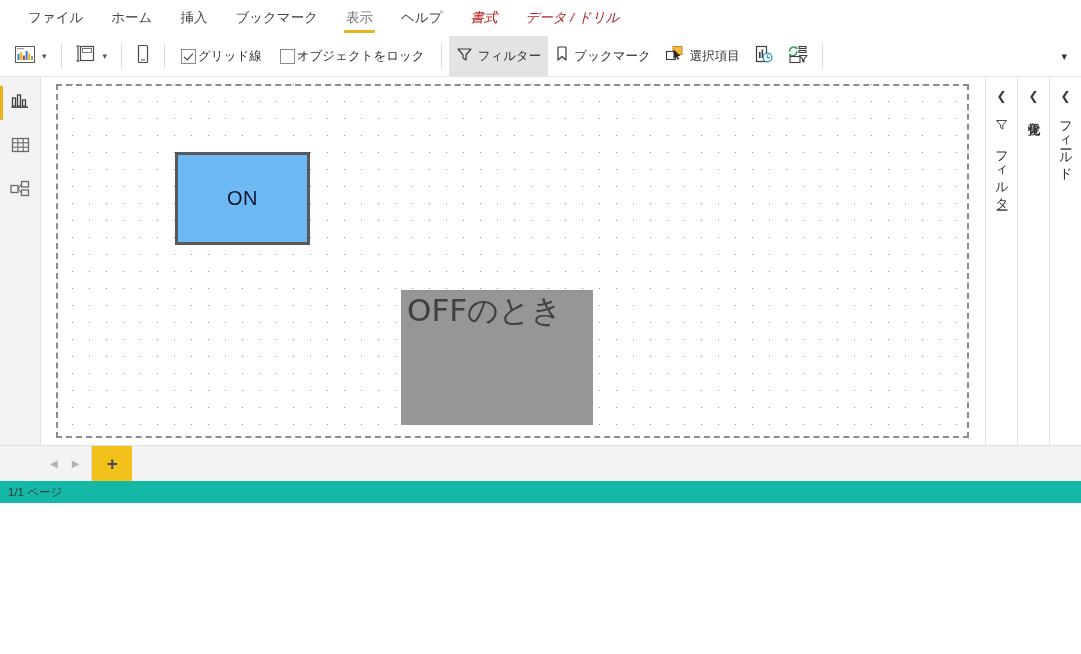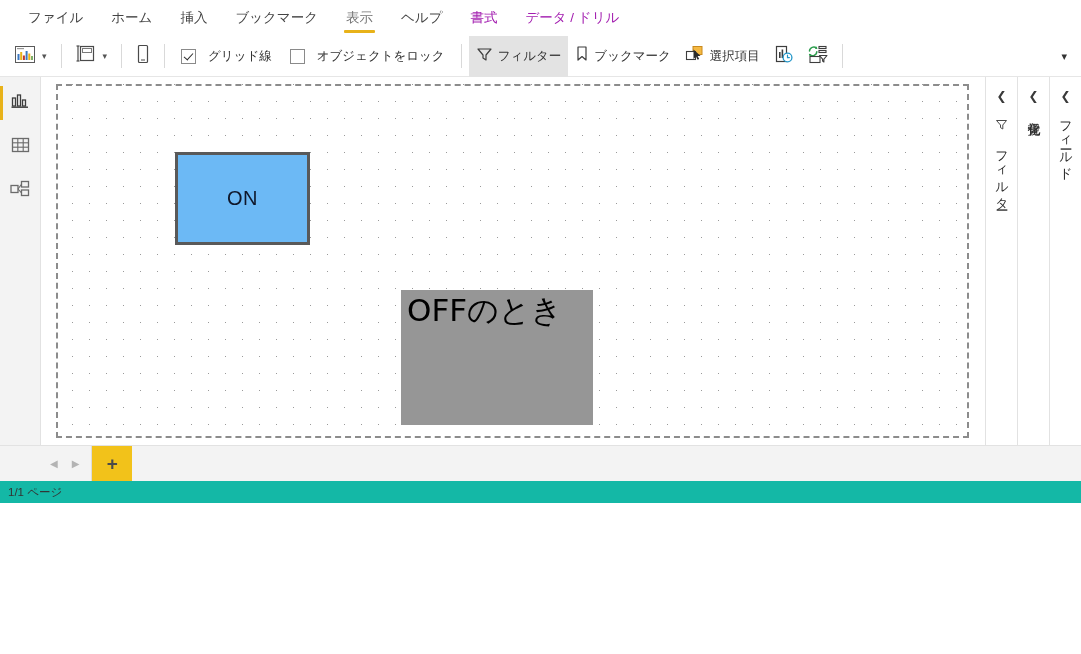--- a/index.html
+++ b/index.html
@@ -52,21 +52,22 @@
     content: "";
     position: absolute;
     left: 12px;
     right: 12px;
     bottom: 3px;
     height: 3px;
     background: #E8B219;
     border-radius: 1px;
   }
   .ribbon-tab.contextual {
-    color: #a21caf;
+    color: #b91c1c;
+    font-style: italic;
   }
 
   
   .ribbon-bar {
     height: 41px;
     min-height: 41px;
     background: #ffffff;
     border-bottom: 1px solid #e6e6e6;
     display: flex;
     align-items: center;
@@ -121,21 +122,21 @@
     top: 1px;
     width: 4px;
     height: 8px;
     border: solid #2b2b2b;
     border-width: 0 1.6px 1.6px 0;
     transform: rotate(42deg);
   }
   .checkitem {
     display: flex;
     align-items: center;
-    gap: 12px;
+    gap: 2px;
     padding: 0 9px;
     height: 30px;
     cursor: default;
   }
   .ribbon-collapse {
     position: absolute;
     right: 8px;
     top: 50%;
     transform: translateY(-50%);
     font-size: 11px;
@@ -231,21 +232,21 @@
     width: 192px;
     height: 135px;
     background: #969696;
     display: flex;
     align-items: flex-start;
     justify-content: flex-start;
     padding: 3px 0 0 6px;
   }
   .shape-off-label {
     font-size: 31px;
-    color: #000000;
+    color: #404040;
     line-height: 1.15;
     font-family: "DejaVu Sans", "Liberation Sans", sans-serif;
   }
 
   
   .pane-rail {
     display: flex;
     background: #ffffff;
   }
   .pane {

